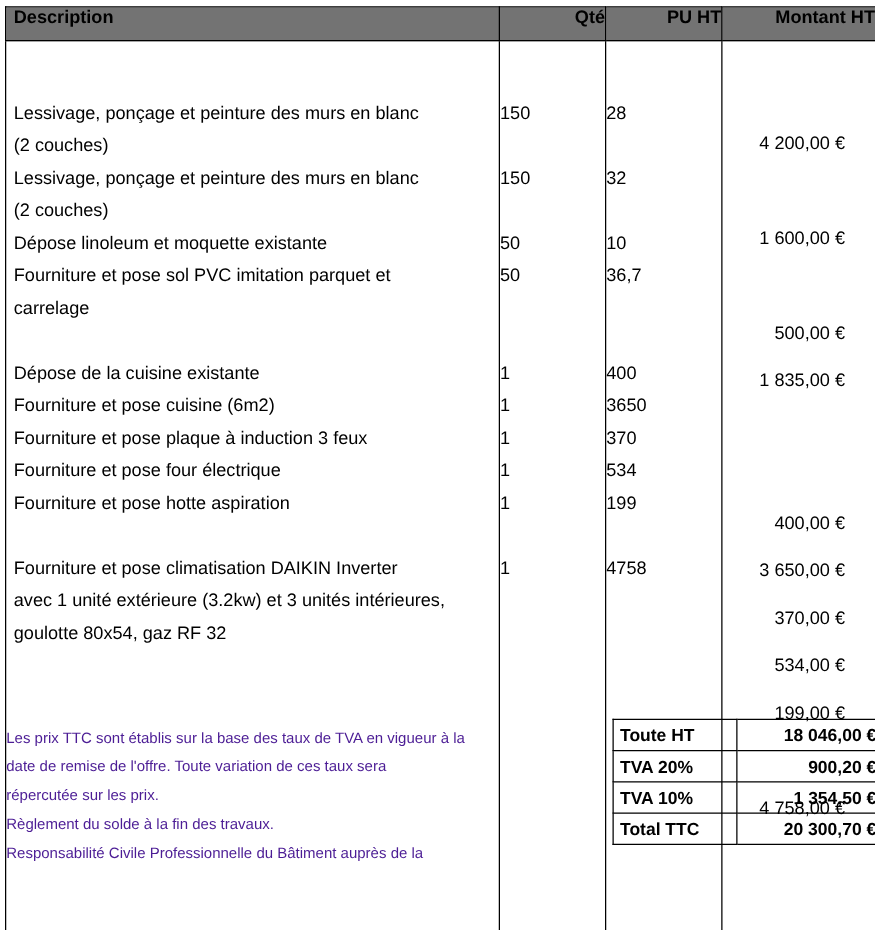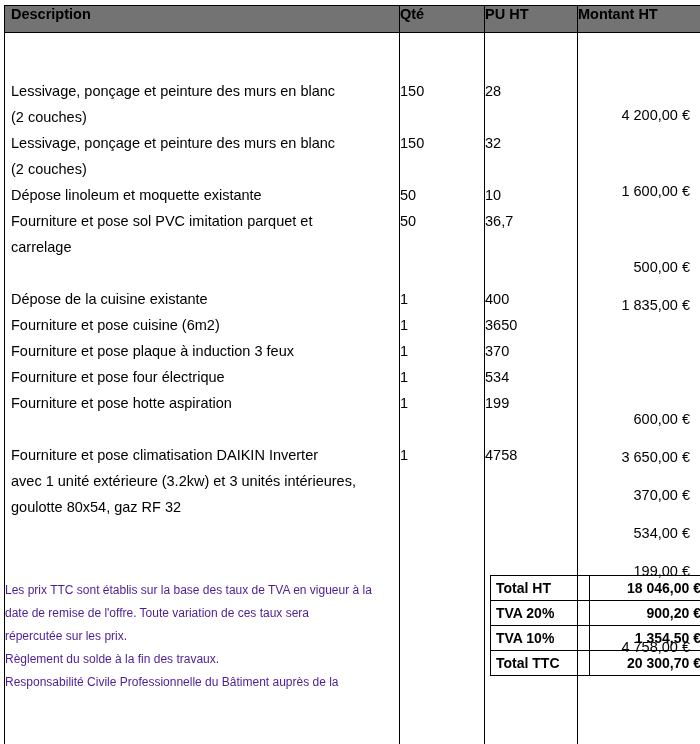--- a/index.html
+++ b/index.html
@@ -35,21 +35,21 @@
     height: 26px;
     font-size: 14.5px;
     font-weight: bold;
     background: #737373;
   }
   .th-desc {
     text-align: left;
     padding-left: 6px !important;
   }
   .th-center {
-    text-align: left;
+    text-align: right;
   }
   .col-desc { width: 388px; }
   .col-qte { width: 84px; }
   .col-pu { width: 92px; }
   .col-montant { width: 122px; }
 
   
   .cell-body {
     padding: 0;
   }
@@ -66,21 +66,21 @@
   .lines-desc .line {
     padding-left: 6px;
     text-align: left;
   }
   .lines-qte .line,
   .lines-pu .line {
     text-align: left;
   }
   .lines-montant .line {
     text-align: right;
-    padding-right: 10px;
+    padding-right: 24px;
     margin-top: 12px;
   }
   .line.blank { }
 
   
   .totals-table {
     position: absolute;
     left: 490px;
     top: 575px;
     width: 204px;
@@ -208,41 +208,41 @@
         <div class="lines lines-montant" id="col-montant">
             <div class="line blank">&nbsp;</div>
             <div class="line">4 200,00 €</div>
             <div class="line">&nbsp;</div>
             <div class="line">1 600,00 €</div>
             <div class="line">&nbsp;</div>
             <div class="line">500,00 €</div>
             <div class="line">1 835,00 €</div>
             <div class="line">&nbsp;</div>
             <div class="line blank">&nbsp;</div>
-            <div class="line">600,00 €</div>
+            <div class="line">400,00 €</div>
             <div class="line">3 650,00 €</div>
             <div class="line">370,00 €</div>
             <div class="line">534,00 €</div>
             <div class="line">199,00 €</div>
             <div class="line blank">&nbsp;</div>
             <div class="line">4 758,00 €</div>
             <div class="line">&nbsp;</div>
             <div class="line">&nbsp;</div>
             <div class="line blank">&nbsp;</div>
             <div class="line blank">&nbsp;</div>
           </div>
       </td>
     </tr>
   </tbody>
 </table>
 
 <table class="totals-table">
   <tbody id="totals-body">
       <tr>
-        <td class="totals-label">Total HT</td>
+        <td class="totals-label">Toute HT</td>
         <td class="totals-value">18 046,00 €</td>
       </tr>
       <tr>
         <td class="totals-label">TVA 20%</td>
         <td class="totals-value">900,20 €</td>
       </tr>
       <tr>
         <td class="totals-label">TVA 10%</td>
         <td class="totals-value">1 354,50 €</td>
       </tr>

